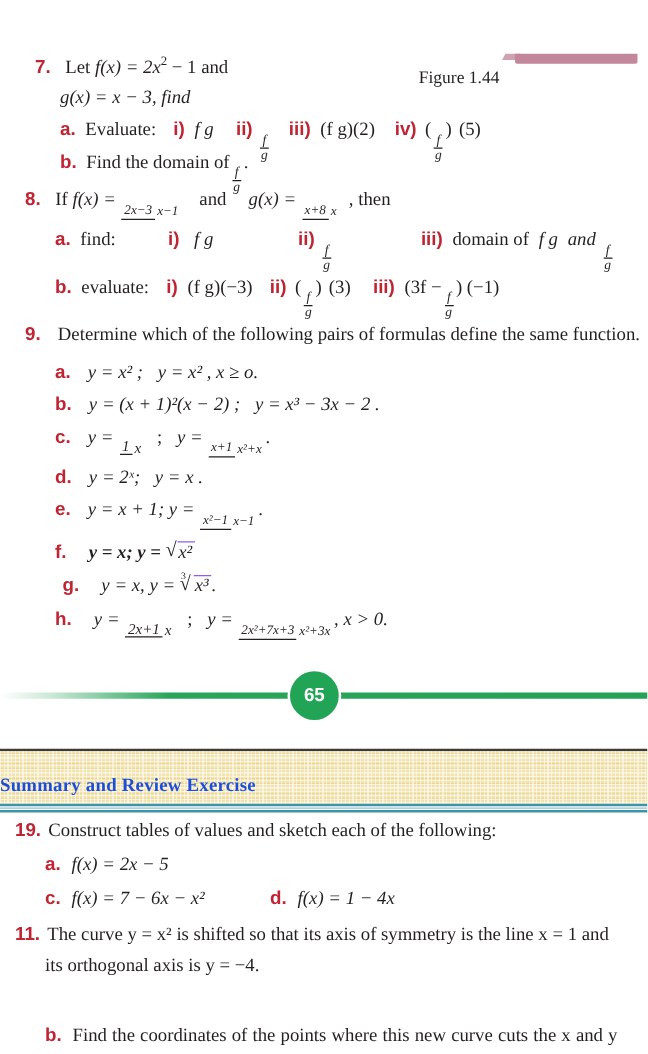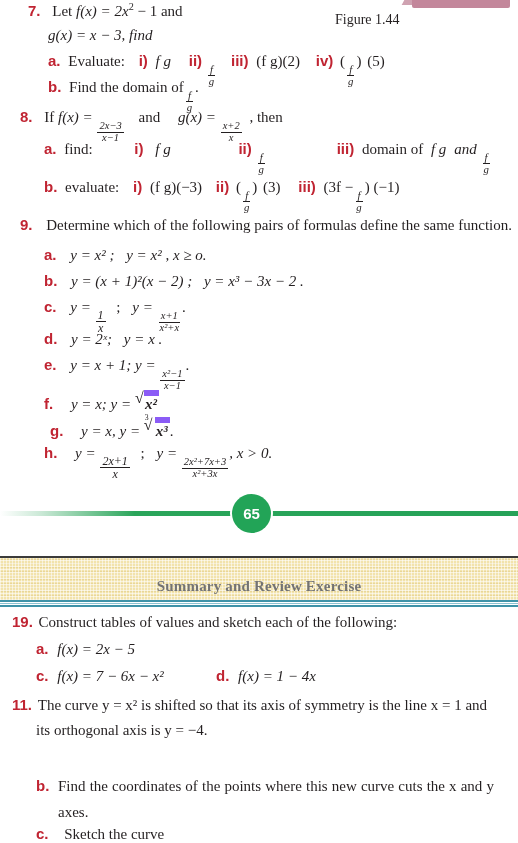--- a/index.html
+++ b/index.html
@@ -13,20 +13,21 @@
     position: relative;
     overflow: hidden;
     font-family: "Liberation Serif", serif;
     color: #231f20;
   }
 
   
   .page {
     position: absolute;
     inset: 0;
+    margin-top: 43px;
   }
   .lbl {                       
     color: #c02432;
     font-family: "Liberation Sans", sans-serif;
     font-weight: bold;
   }
   .num {                       
     color: #c02432;
     font-family: "Liberation Sans", sans-serif;
     font-weight: bold;
@@ -41,21 +42,20 @@
   }
   .sup {
     font-size: 0.68em;
     vertical-align: super;
     line-height: 0;
   }
 
   
   .frac {
     display: inline-flex;
-    flex-direction: column;
     align-items: center;
     vertical-align: -0.48em;
     line-height: 1.02;
     margin: 0 1px;
   }
   .frac > .fnum {
     font-size: 0.70em;
     padding: 0 2px;
     border-bottom: 1px solid #231f20;
   }
@@ -88,24 +88,23 @@
     position: relative;
     padding-left: 9px;
   }
   .rad > .radsym {
     position: absolute;
     left: 0;
     top: -1px;
     font-size: 1.06em;
   }
   .rad > .radcontent {
-    border-top: 6px solid #8b5cf6;
+    border-top: 1px solid #8b5cf6;
     padding: 0 2px 0 1px;
     display: inline-block;
-    font-weight: bold;
   }
   .radidx {
     font-size: 0.52em;
     position: absolute;
     left: 1px;
     top: -4px;
   }
 
   
   .row {
@@ -189,25 +188,25 @@
     background-image:
       repeating-linear-gradient(0deg,   rgba(255,255,255,0.55) 0 1px, rgba(255,255,255,0) 1px 3px),
       repeating-linear-gradient(90deg,  rgba(255,255,255,0.55) 0 1px, rgba(255,255,255,0) 1px 3px),
       repeating-linear-gradient(0deg,   rgba(214,186,104,0.30) 0 1px, rgba(214,186,104,0) 1px 4px);
   }
   .banner-title {
     position: absolute;
     left: 0;
     top: 578px;
     width: 518px;
-    text-align: center;
+    text-align: left;
     font-family: "Liberation Serif", serif;
     font-weight: bold;
     font-size: 15px;
-    color: #737373;
+    color: #1d4ed8;
     letter-spacing: 0.2px;
   }
   .banner-rule1 {
     position: absolute;
     left: 0; top: 600px; width: 518px; height: 2px;
     background: #3f93a8;
   }
   .banner-rule2 {
     position: absolute;
     left: 0; top: 603px; width: 518px; height: 1px;
@@ -273,21 +272,21 @@
   <div class="row" style="left:20px; top:108px;text-align:right;">
     <span class="num">8.</span>
     <span class="body-txt" style="margin-left:8px;">If </span><span class="mi">f</span><span class="mi">(x) =</span>
     <span class="frac mi">
         <span class="fnum">2x−3</span>
         <span class="fden">x−1</span>
       </span>
     <span class="body-txt" style="margin-left:10px;">and</span>
     <span class="mi" style="margin-left:14px;">g</span><span class="mi">(x) =</span>
     <span class="frac mi">
-        <span class="fnum">x+2</span>
+        <span class="fnum">x+8</span>
         <span class="fden">x</span>
       </span>
     <span class="body-txt" style="margin-left:3px;">, then</span>
   </div>
 
   <div class="row" style="left:44px; top:140px;">
     <span class="lbl">a.</span>
     <span class="body-txt" style="margin-left:4px;">find:</span>
     <span class="lbl" style="margin-left:38px;">i)</span>
     <span class="mi" style="margin-left:8px;">f g</span>
@@ -366,21 +365,21 @@
     <span class="lbl">e.</span>
     <span class="mi" style="margin-left:10px;">y = x + 1;  y =</span>
     <span class="frac mi">
         <span class="fnum">x²−1</span>
         <span class="fden">x−1</span>
       </span><span class="mu">.</span>
   </div>
 
   <div class="row" style="left:44px; top:390px;">
     <span class="lbl">f.</span>
-    <span class="mi" style="margin-left:14px;">y = x;  y =</span>
+    <span class="mi" style="margin-left:14px;font-weight:bold;">y = x;  y =</span>
     <span class="rad"><span class="radsym">√</span><span class="radcontent mi">x²</span></span>
   </div>
 
   <div class="row" style="left:50px; top:417px;">
     <span class="lbl">g.</span>
     <span class="mi" style="margin-left:14px;">y = x,  y =</span>
     <span class="rad" style="padding-left:11px;"><span class="radidx mu">3</span><span class="radsym">√</span><span class="radcontent mi">x³</span></span><span class="mu">.</span>
   </div>
 
   <div class="row" style="left:44px; top:444px;">

